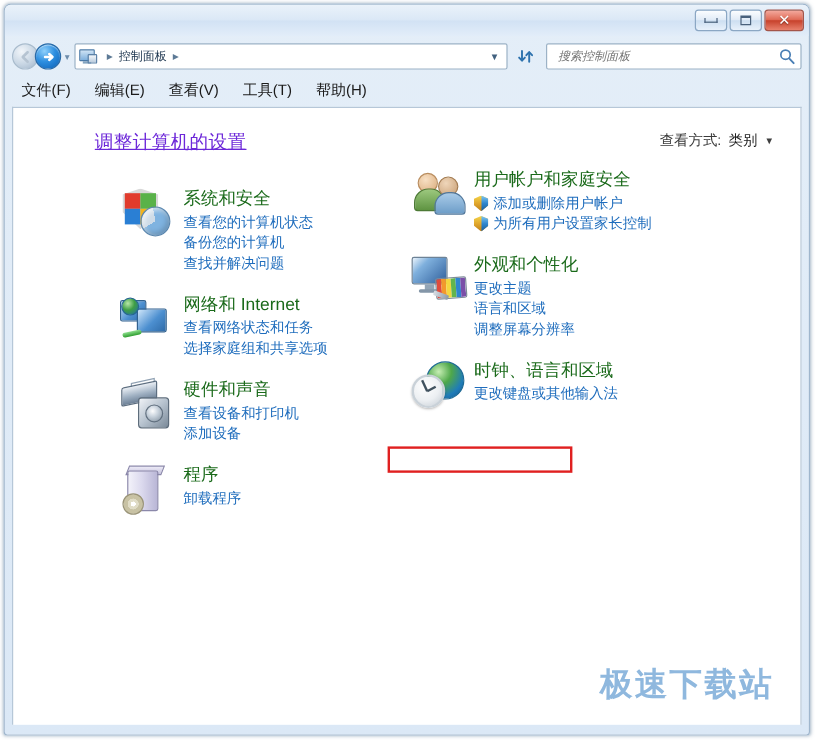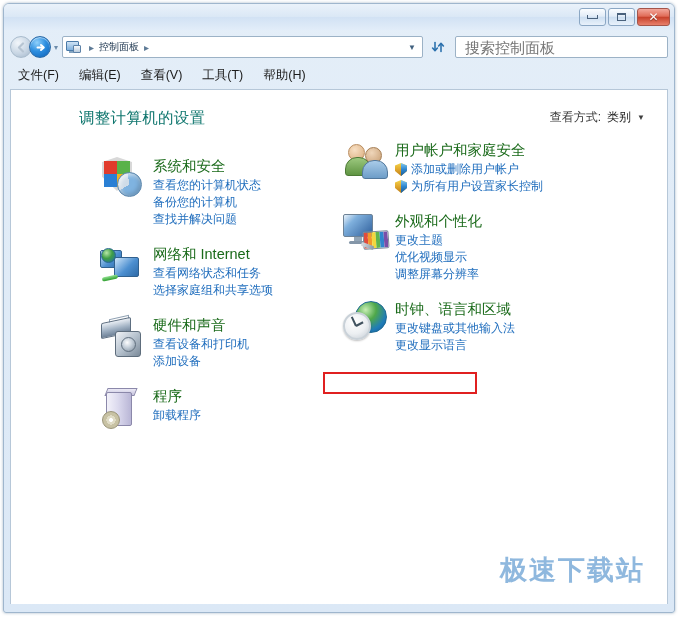--- a/index.html
+++ b/index.html
@@ -127,21 +127,21 @@
     border: 1px solid #9cb2c6;
     border-radius: 2px;
     display: flex; align-items: center;
     padding: 0 4px 0 7px;
     box-sizing: border-box;
     flex: 0 0 auto;
   }
   .searchbox input {
     flex: 1; border: none; outline: none;
     font-family: "Liberation Sans", sans-serif;
-    font-size: 15px; 
+    font-size: 10px; font-style: italic;
     color: #c2410c; background: transparent;
   }
   
   .menubar {
     height: 22px;
     display: flex; align-items: center;
     padding-left: 14px;
   }
   .menuitem {
     font-size: 12.5px; color: #1b1b1b;
@@ -158,22 +158,23 @@
     box-sizing: border-box;
     overflow: hidden;
   }
   .pane-head {
     position: relative;
     padding: 18px 24px 0 68px;
     height: 42px;
     box-sizing: border-box;
   }
   .pane-title {
-    font-size: 15.5px; color: #0f766e;
+    font-size: 15.5px; color: #6d28d9;
     letter-spacing: .3px;
+    text-decoration: underline;
   }
   .viewby {
     position: absolute; right: 22px; top: 19px;
     display: flex; align-items: center;
     font-size: 12px; color: #3a3a3a;
   }
   .viewby .val { color: #1a1a1a; margin-left: 6px; }
   .viewby .arrow {
     margin-left: 6px; font-size: 8px; color: #3f3f3f;
   }
@@ -613,38 +614,37 @@
                   <i style="background:#62b54c"></i>
                 <i style="background:#2f86cd"></i>
                   <i style="background:#7a4fa8"></i>
               </span>
               <span class="brush"></span>
             </span>
           </div>
           <div class="txt">
             <div class="cat-title">外观和个性化</div>
             <div class="cat-link">更改主题</div>
-            <div class="cat-link">优化视频显示</div>
+            <div class="cat-link">语言和区域</div>
             <div class="cat-link">调整屏幕分辨率</div>
           </div>
         </div>
 
         <div class="cat">
           <div class="ico">
             <span class="i-clock">
               <span class="globe"></span>
               <span class="face"></span>
               <span class="hand h1"></span>
               <span class="hand h2"></span>
             </span>
           </div>
           <div class="txt">
             <div class="cat-title">时钟、语言和区域</div>
             <div class="cat-link">更改键盘或其他输入法</div>
-            <div class="cat-link">更改显示语言</div>
           </div>
         </div>
 
       </div>
 
       <div class="highlight" style="left: 312px; top: 240px; width: 154px; height: 22px; border-color: rgb(224, 32, 32);"></div>
     </div>
 
     <div class="watermark" style="color: rgb(143, 184, 222);">极速下载站</div>
   </div>

